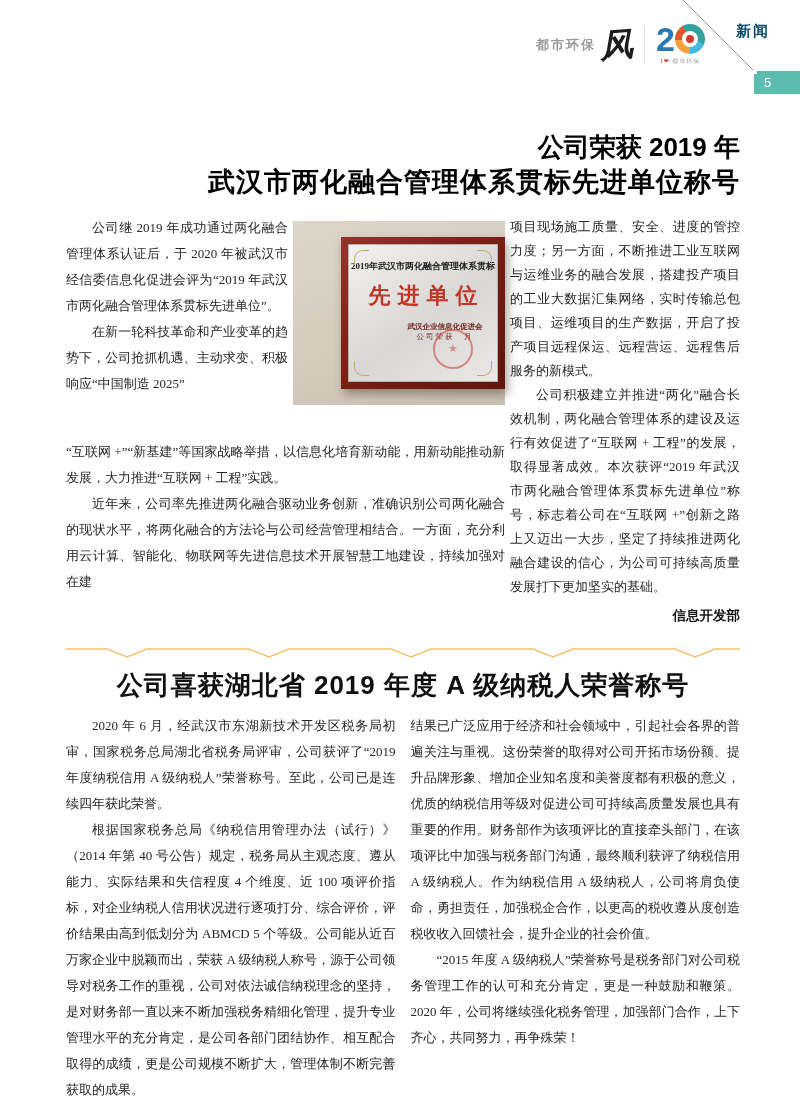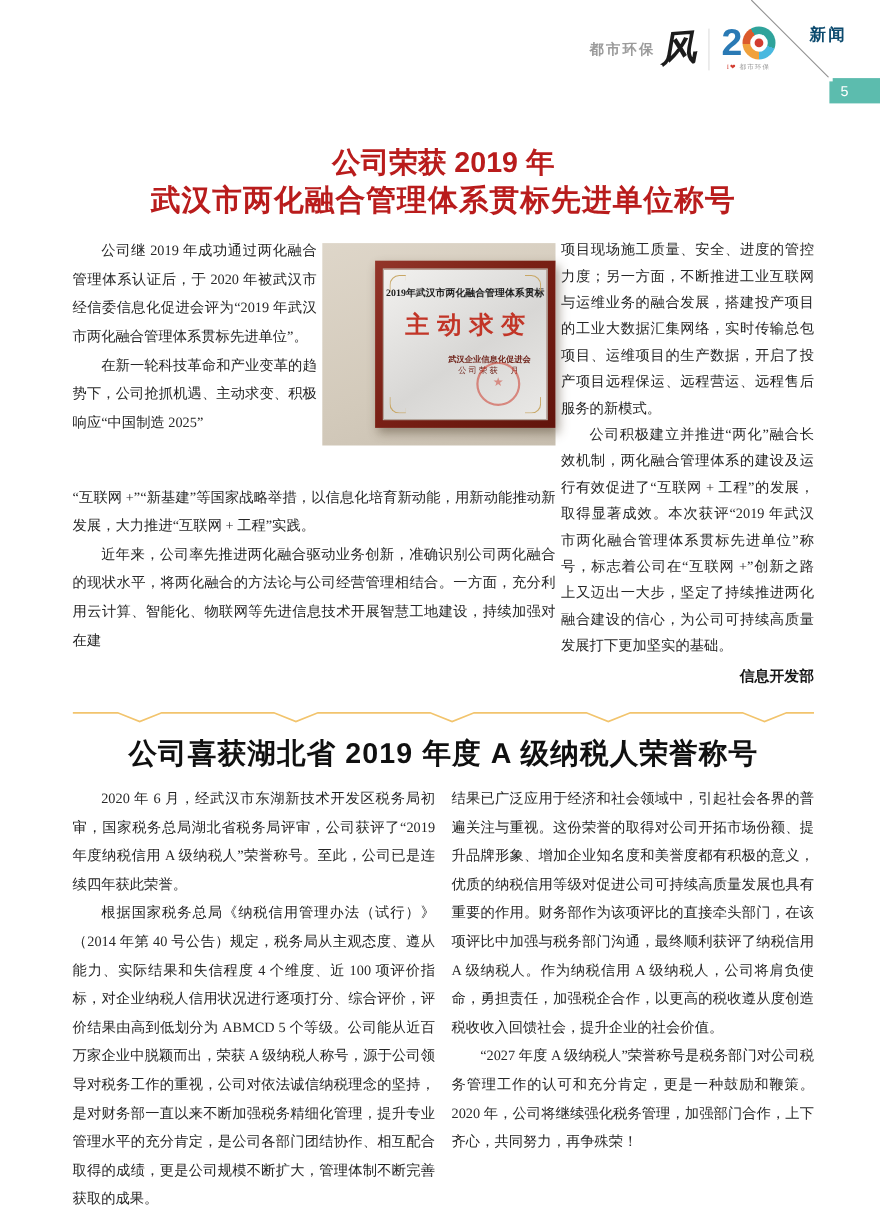--- a/index.html
+++ b/index.html
@@ -27,22 +27,22 @@
   .logo-caption { font-size:6px; color:#9b9b9b; margin-top:3px; letter-spacing:1px; }
   .logo-caption .heart { color:#d23c30; }
   .section-label { position:absolute; top:22px; left:736px; font-family:"Liberation Sans", sans-serif;
                    font-weight:bold; font-size:15px; color:#0c4a6e; letter-spacing:2px; }
   .page-tab { position:absolute; top:71px; right:0; width:46px; height:23px; background:#5cbcae;
               color:#fff; font-family:"Liberation Sans", sans-serif; font-size:13px;
               line-height:23px; padding-left:10px; box-sizing:border-box; }
   .tab-notch { position:absolute; top:-1px; left:-1px; width:4px; height:4px; background:#fff; }
 
   
-  .a1-title { margin:34px 60px 0 66px; text-align:center; font-family:"Liberation Sans", sans-serif;
-              font-weight:700; color:#b91c1c; }
+  .a1-title { margin:34px 60px 0 66px; text-align:right; font-family:"Liberation Sans", sans-serif;
+              font-weight:700; color:#000000; }
   .a1-title .l1 { font-size:26px; line-height:34px; }
   .a1-title .l2 { font-size:27px; line-height:37px; letter-spacing:1px; }
 
   .a1-body { margin:14px 60px 0 66px; display:grid; grid-template-columns:222px 212px 230px;
              grid-template-rows:auto auto; column-gap:5px; }
   .a1-left { grid-column:1; grid-row:1; font-size:13px; line-height:26px; text-align:justify; }
   .a1-wide { grid-column:1 / span 2; grid-row:2; font-size:13px; line-height:26px; text-align:justify; }
   .a1-right { grid-column:3; grid-row:1 / span 2; font-size:13px; line-height:24px; text-align:justify; }
   p { margin:0; }
   .indent { text-indent:2em; }
@@ -126,21 +126,21 @@
     </div>
 
     <figure class="photo" style="margin:6px 0 0 0">
       <div class="plaque">
         <div class="plate">
           <span class="cnr tl"></span>
           <span class="cnr tr"></span>
           <span class="cnr bl"></span>
           <span class="cnr br"></span>
           <div class="plaque-heading">2019年武汉市两化融合管理体系贯标</div>
-          <div class="plaque-title">主动求变</div>
+          <div class="plaque-title">先进单位</div>
           <div class="plaque-issuer">武汉企业信息化促进会</div>
           <div class="plaque-date">公司荣获　月</div>
           <span class="seal"></span>
         </div>
       </div>
     </figure>
 
     <div class="a1-right">
       <p>项目现场施工质量、安全、进度的管控力度；另一方面，不断推进工业互联网与运维业务的融合发展，搭建投产项目的工业大数据汇集网络，实时传输总包项目、运维项目的生产数据，开启了投产项目远程保运、远程营运、远程售后服务的新模式。</p>
       <p class="indent">公司积极建立并推进“两化”融合长效机制，两化融合管理体系的建设及运行有效促进了“互联网 + 工程”的发展，取得显著成效。本次获评“2019 年武汉市两化融合管理体系贯标先进单位”称号，标志着公司在“互联网 +”创新之路上又迈出一大步，坚定了持续推进两化融合建设的信心，为公司可持续高质量发展打下更加坚实的基础。</p>
@@ -162,17 +162,17 @@
   <div class="a2-title">公司喜获湖北省 2019 年度 A 级纳税人荣誉称号</div>
 
   <div class="a2-body">
     <div>
       <p class="indent">2020 年 6 月，经武汉市东湖新技术开发区税务局初审，国家税务总局湖北省税务局评审，公司获评了“2019 年度纳税信用 A 级纳税人”荣誉称号。至此，公司已是连续四年获此荣誉。</p>
       <p class="indent">根据国家税务总局《纳税信用管理办法（试行）》（2014 年第 40 号公告）规定，税务局从主观态度、遵从能力、实际结果和失信程度 4 个维度、近 100 项评价指标，对企业纳税人信用状况进行逐项打分、综合评价，评价结果由高到低划分为 ABMCD 5 个等级。公司能从近百万家企业中脱颖而出，荣获 A 级纳税人称号，源于公司领导对税务工作的重视，公司对依法诚信纳税理念的坚持，是对财务部一直以来不断加强税务精细化管理，提升专业管理水平的充分肯定，是公司各部门团结协作、相互配合取得的成绩，更是公司规模不断扩大，管理体制不断完善获取的成果。</p>
 
     </div>
     <div>
       <p>结果已广泛应用于经济和社会领域中，引起社会各界的普遍关注与重视。这份荣誉的取得对公司开拓市场份额、提升品牌形象、增加企业知名度和美誉度都有积极的意义，优质的纳税信用等级对促进公司可持续高质量发展也具有重要的作用。财务部作为该项评比的直接牵头部门，在该项评比中加强与税务部门沟通，最终顺利获评了纳税信用 A 级纳税人。作为纳税信用 A 级纳税人，公司将肩负使命，勇担责任，加强税企合作，以更高的税收遵从度创造税收收入回馈社会，提升企业的社会价值。</p>
-      <p class="indent">“2027 年度 A 级纳税人”荣誉称号是税务部门对公司税务管理工作的认可和充分肯定，更是一种鼓励和鞭策。2020 年，公司将继续强化税务管理，加强部门合作，上下齐心，共同努力，再争殊荣！</p>
+      <p class="indent">“2015 年度 A 级纳税人”荣誉称号是税务部门对公司税务管理工作的认可和充分肯定，更是一种鼓励和鞭策。2020 年，公司将继续强化税务管理，加强部门合作，上下齐心，共同努力，再争殊荣！</p>
     </div>
   </div>
 
 </div>
 
 </body></html>

